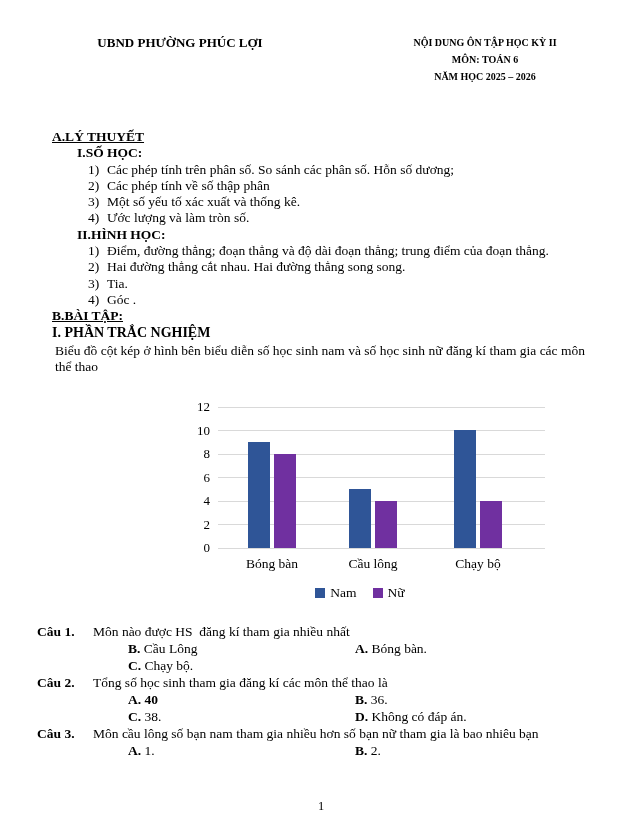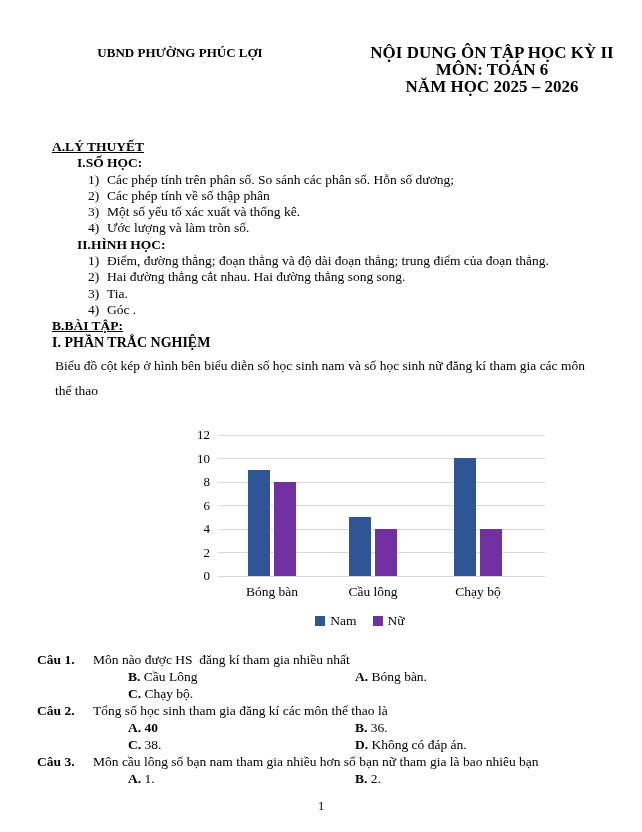--- a/index.html
+++ b/index.html
@@ -5,36 +5,36 @@
   * { margin:0; padding:0; box-sizing:border-box; }
   html,body { background:#fff; }
   body {
     width:642px; height:832px; margin:0 auto; position:relative;
     font-family:"Liberation Serif","DejaVu Serif",serif;
     color:#000; font-size:13.5px; overflow:hidden;
   }
   .page { position:relative; width:642px; height:832px; background:#fff; }
 
   
-  .header { display:flex; justify-content:space-between; padding:44px 10px 0 15px; }
+  .header { display:flex; justify-content:flex-start; padding:34px 10px 0 15px; }
   .header-left  { width:330px; text-align:center; font-weight:bold; font-size:13px; line-height:17px; }
-  .header-right { width:280px; text-align:center; font-weight:bold; font-size:17px; line-height:17px; }
+  .header-right { width:280px; text-align:center; font-weight:bold; font-size:10px; line-height:17px; }
 
   
   .theory { margin:44px 0 0 52px; line-height:16.3px; }
   .h-main { font-weight:bold; text-decoration:underline; font-size:13.5px; }
   .h-sub  { font-weight:bold; margin-left:25px; }
   .li     { display:flex; margin-left:36px; }
   .li-num { width:19px; flex:none; }
   .li-txt { flex:1; }
   .h-part { font-weight:bold; font-size:14px; }
 
   
   .instruction { text-align:center; font-weight:bold; font-style:italic; margin-top:26px; }
-  .intro { margin:2px 38px 0 55px; line-height:25px; }
+  .intro { margin:2px 38px 0 55px; line-height:16px; }
 
   
   #chart { position:relative; width:382px; height:212px; margin:24px 0 0 178px;
            font-size:13.5px; }
   .gridline { position:absolute; height:1px; }
   .ytick { position:absolute; width:32px; text-align:right; font-size:13px; line-height:17px; }
   .bar { position:absolute; }
   .cat-label { position:absolute; text-align:center; font-size:13.5px; }
   .legend { position:absolute; left:0; width:364px; display:flex; justify-content:center; gap:16px; }
   .legend-item { display:flex; align-items:center; gap:5px; }

